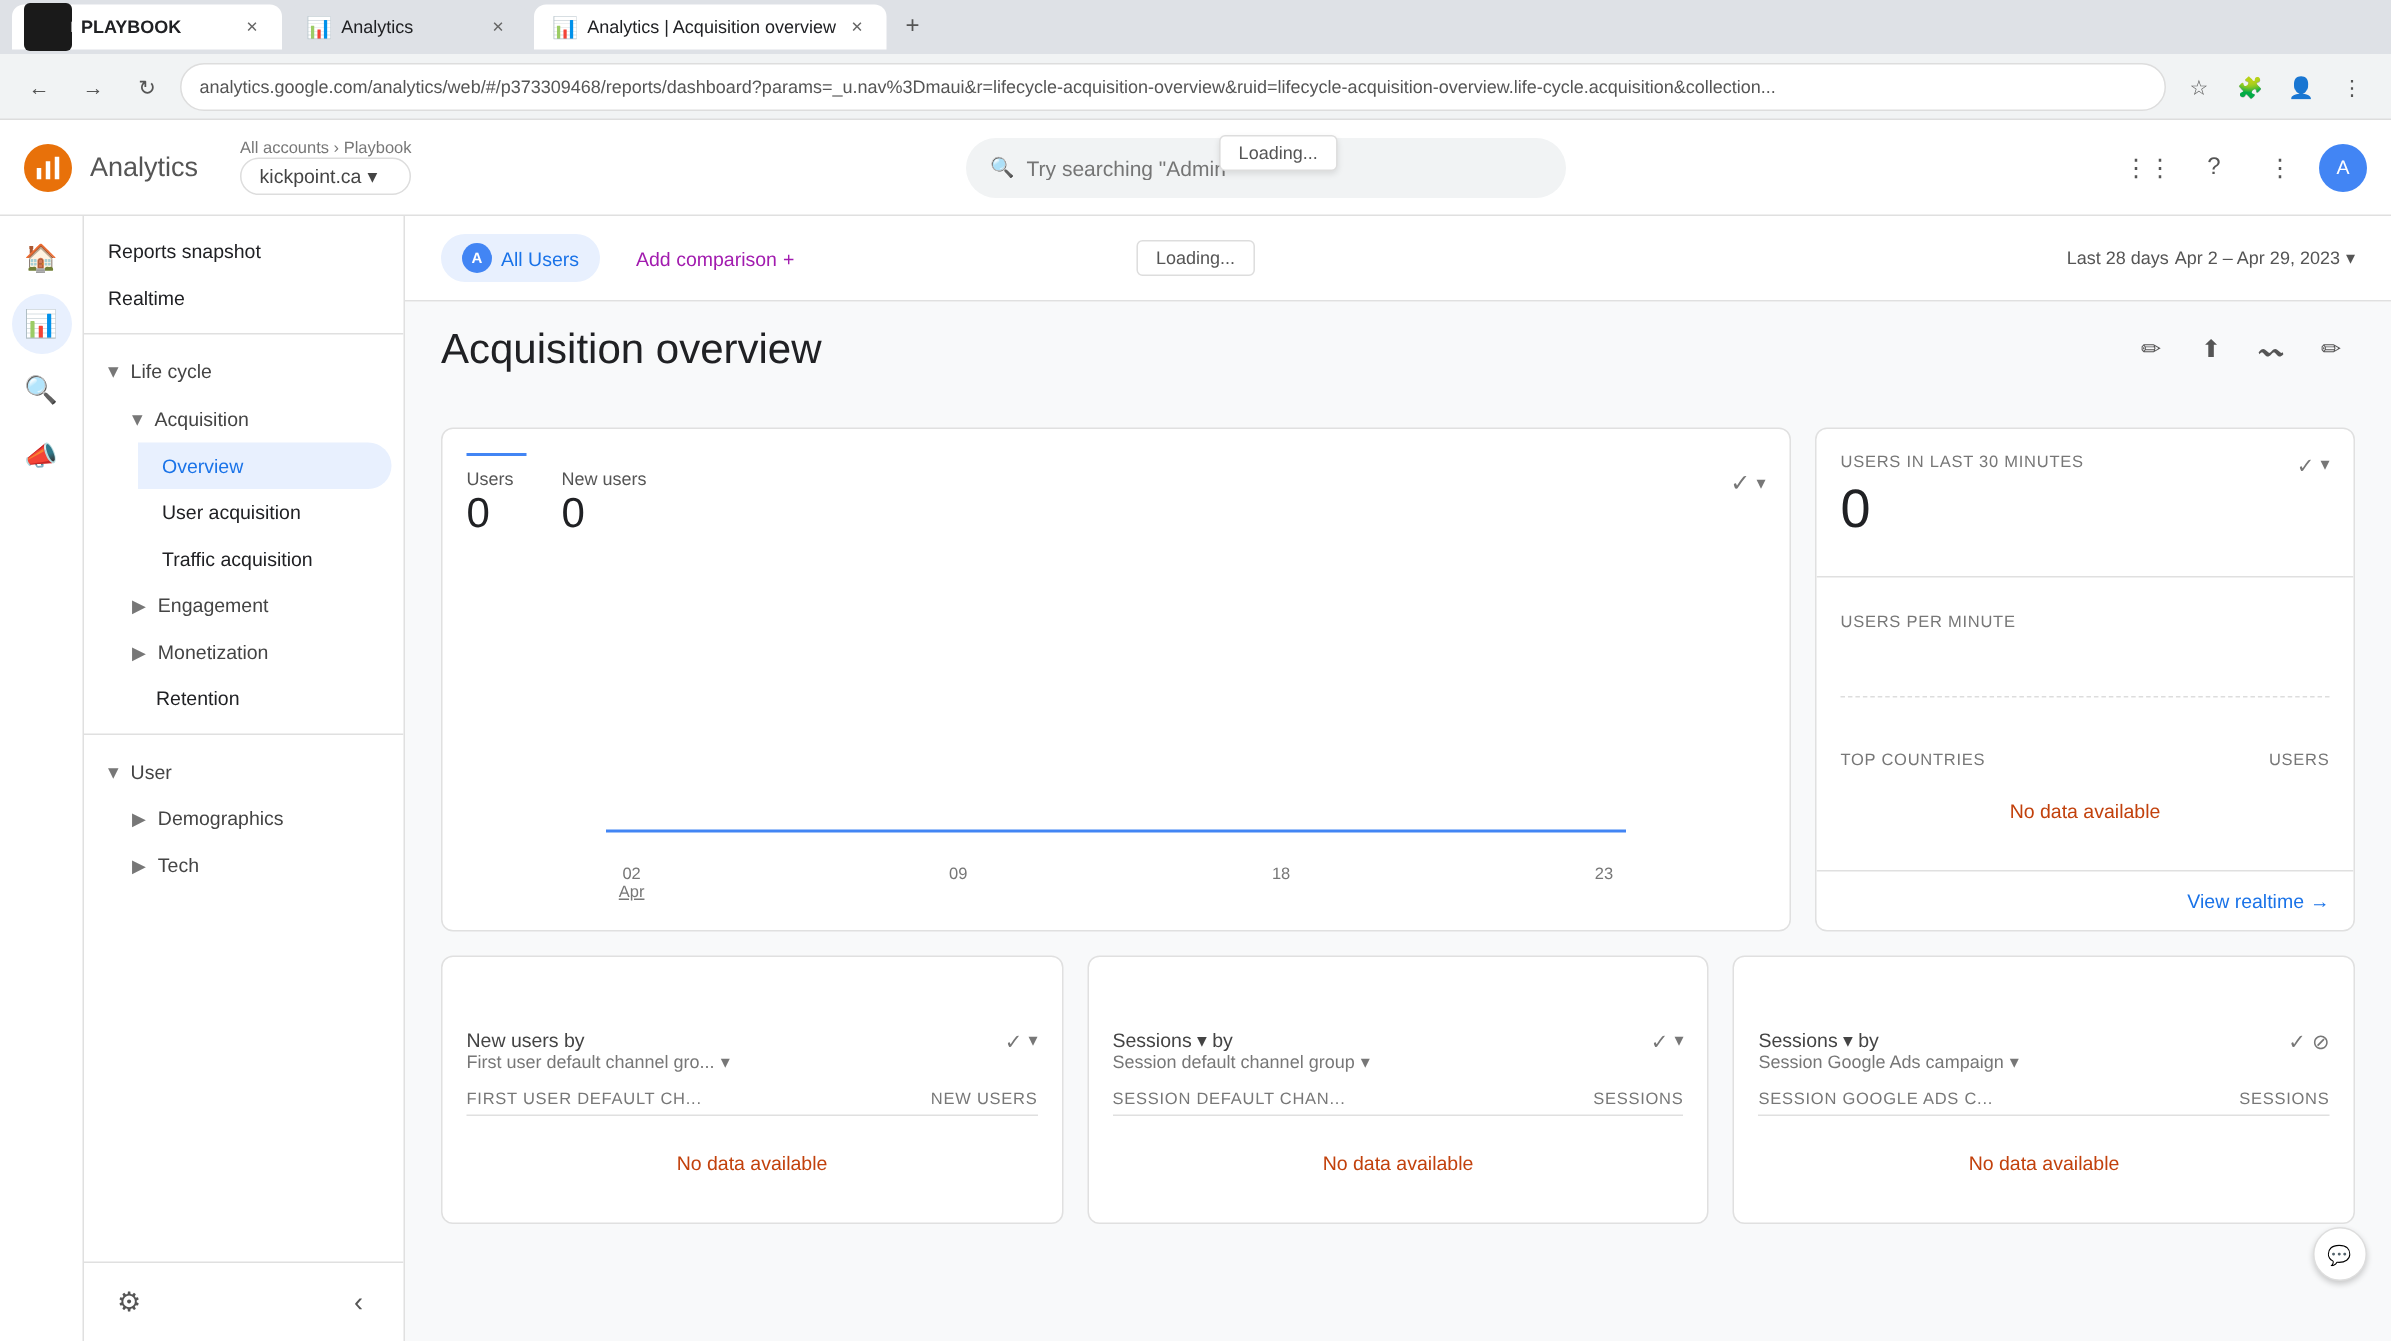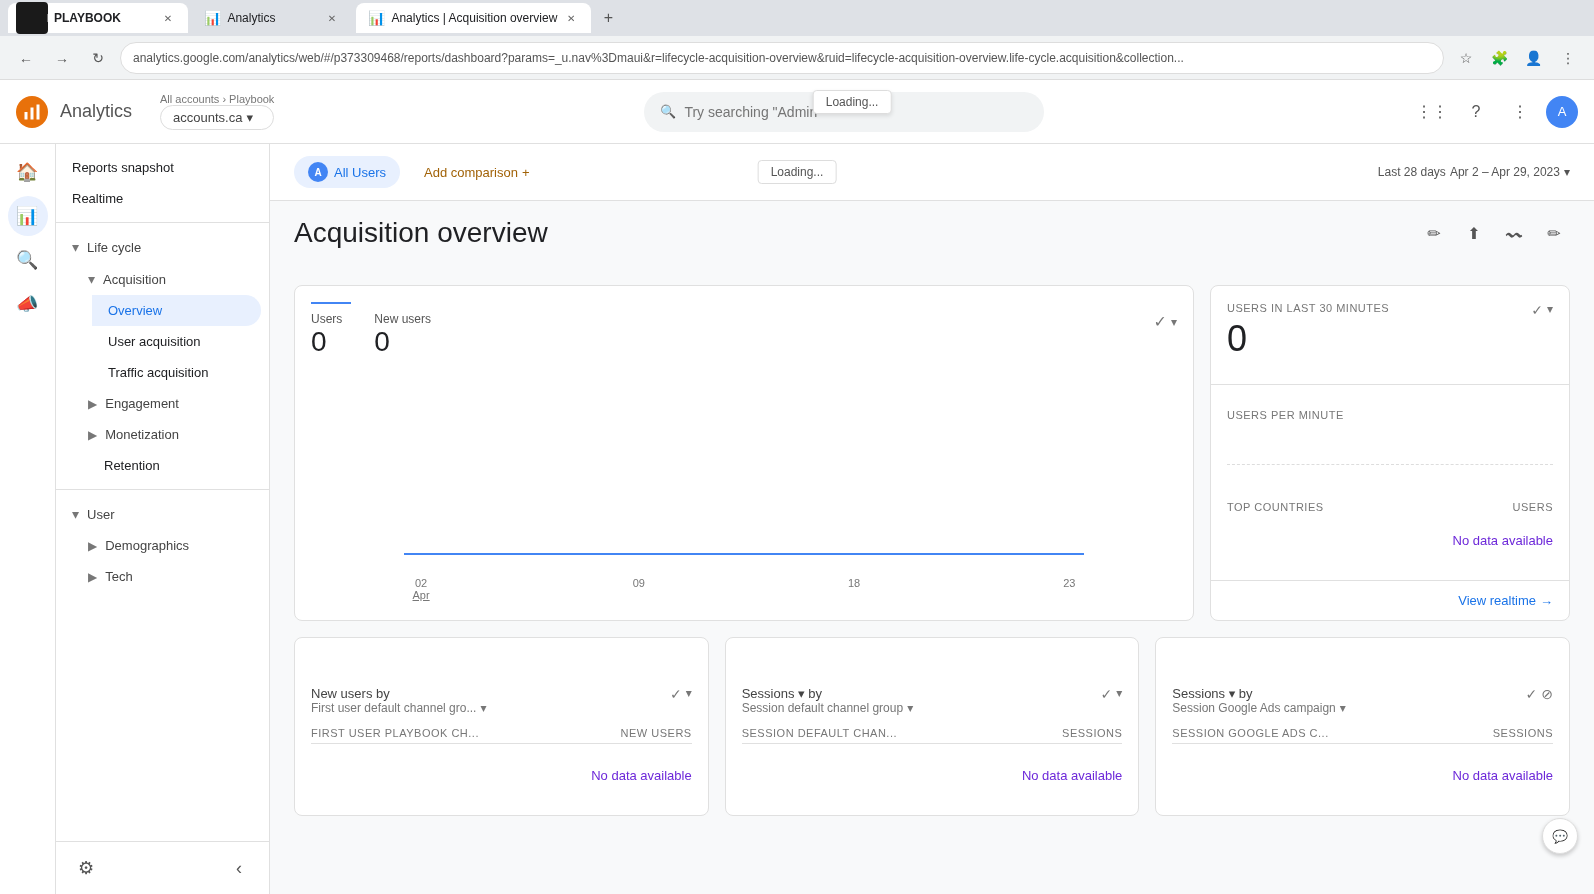--- a/index.html
+++ b/index.html
@@ -43,21 +43,21 @@
     .sidebar-section-header { padding: 8px 16px; display: flex; align-items: center; gap: 8px; cursor: pointer; font-size: 13px; color: #444; }
     .sidebar-divider { height: 1px; background: #e0e0e0; margin: 8px 0; }
     .sidebar-footer { padding: 8px; }
     .settings-btn { width: 36px; height: 36px; border-radius: 50%; display: flex; align-items: center; justify-content: center; color: #555; cursor: pointer; font-size: 18px; }
 
     
     .content { flex: 1; overflow-y: auto; background: #f8f9fa; }
     .content-header { background: #fff; padding: 12px 24px; display: flex; align-items: center; gap: 12px; border-bottom: 1px solid #e0e0e0; }
     .all-users-chip { display: flex; align-items: center; gap: 6px; background: #e8f0fe; border-radius: 20px; padding: 6px 14px; color: #1a73e8; font-size: 13px; }
     .all-users-chip .chip-icon { width: 20px; height: 20px; border-radius: 50%; background: #4285f4; color: white; display: flex; align-items: center; justify-content: center; font-size: 10px; font-weight: bold; }
-    .add-comparison { display: flex; align-items: center; gap: 4px; color: #a16207; font-size: 13px; cursor: pointer; padding: 6px 12px; border-radius: 20px; }
+    .add-comparison { display: flex; align-items: center; gap: 4px; color: #a21caf; font-size: 13px; cursor: pointer; padding: 6px 12px; border-radius: 20px; }
     .date-range { margin-left: auto; font-size: 12px; color: #555; display: flex; align-items: center; gap: 4px; }
 
     .page-header { padding: 16px 24px; display: flex; align-items: center; }
     .page-title { font-size: 28px; color: #202124; font-weight: 400; }
     .page-actions { margin-left: auto; display: flex; gap: 8px; }
     .page-action-btn { width: 32px; height: 32px; border-radius: 50%; display: flex; align-items: center; justify-content: center; color: #555; cursor: pointer; font-size: 16px; }
 
     
     .cards-row { display: flex; gap: 16px; padding: 0 24px 16px; }
     .card { background: #fff; border-radius: 8px; border: 1px solid #e0e0e0; overflow: hidden; margin-top: 20px; }
@@ -69,21 +69,21 @@
     .metric { }
     .metric-label { font-size: 12px; color: #555; }
     .metric-value { font-size: 28px; color: #202124; font-weight: 400; }
     .card-controls { margin-left: auto; display: flex; align-items: center; gap: 4px; }
 
     .side-card-section { padding: 16px; }
     .side-card-label { font-size: 11px; color: #777; font-weight: 500; letter-spacing: 0.5px; margin-bottom: 4px; }
     .side-card-value { font-size: 36px; color: #202124; font-weight: 300; }
     .divider { height: 1px; background: #e0e0e0; margin: 8px 0; }
     .table-header { display: flex; justify-content: space-between; font-size: 11px; color: #777; font-weight: 500; letter-spacing: 0.5px; padding: 4px 0; }
-    .no-data { color: #6d28d9; font-size: 13px; text-align: right; padding: 16px 0; }
+    .no-data { color: #c2410c; font-size: 13px; text-align: center; padding: 16px 0; }
     .view-realtime { display: flex; align-items: center; justify-content: flex-end; padding: 12px 16px; color: #1a73e8; font-size: 13px; cursor: pointer; border-top: 1px solid #e0e0e0; }
 
     
     .bottom-cards { display: flex; gap: 16px; padding: 0 24px 16px; }
     .bottom-card { flex: 1; background: #fff; border-radius: 8px; border: 1px solid #e0e0e0; padding: 16px; }
     .bottom-card-header { display: flex; align-items: flex-start; margin-bottom: 8px; margin-top: 32px; }
     .bottom-card-title { font-size: 13px; color: #444; }
     .bottom-card-subtitle { font-size: 12px; color: #777; display: flex; align-items: center; gap: 4px; }
     .bottom-card-controls { margin-left: auto; display: flex; gap: 4px; }
     .bottom-table-header { display: flex; justify-content: space-between; font-size: 11px; color: #777; font-weight: 500; letter-spacing: 0.5px; padding: 4px 0; border-bottom: 1px solid #e0e0e0; margin-bottom: 8px; }
@@ -136,21 +136,21 @@
       <svg width="18" height="18" viewBox="0 0 24 24" fill="white">
           <rect x="2" y="12" width="4" height="10"></rect>
           <rect x="10" y="6" width="4" height="16"></rect>
           <rect x="18" y="2" width="4" height="20"></rect>
         </svg>
     </div>
     <span class="app-title">Analytics</span>
     <div style="display:flex;flex-direction:column;margin-left:16px;">
       <span style="font-size:11px;color:#777;">All accounts › Playbook</span>
       <div class="account-selector">
-        <span>accounts.ca</span>
+        <span>kickpoint.ca</span>
         <span>▾</span>
       </div>
     </div>
     <div style="flex:1; display:flex; justify-content:center;">
       <div style="background:#f1f3f4;border-radius:24px;height:40px;display:flex;align-items:center;padding:0 16px;width:400px;gap:8px;">
         <span style="color:#777;">🔍</span>
         <input type="text" style="border: none; background: transparent; font-size: 14px; color: rgb(85, 85, 85); outline: none; width: 100%;" placeholder="Try searching &quot;Admin&quot;">
       </div>
       <div class="loading-badge" style="position:absolute;top:80px;left:50%;transform:translateX(-50%);">Loading...</div>
     </div>
@@ -372,21 +372,21 @@
                 <span>First user default channel gro...</span>
                 <span style="cursor:pointer;">▾</span>
               </div>
             </div>
             <div class="bottom-card-controls">
               <span style="color:#777;font-size:14px;">✓</span>
               <span style="color:#777;font-size:12px;cursor:pointer;">▾</span>
             </div>
           </div>
           <div class="bottom-table-header">
-            <span>FIRST USER PLAYBOOK CH...</span>
+            <span>FIRST USER DEFAULT CH...</span>
             <span>NEW USERS</span>
           </div>
           <div class="no-data">No data available</div>
         </div>
 
         <div class="bottom-card">
           <div class="bottom-card-header">
             <div>
               <div class="bottom-card-title">Sessions ▾ by</div>
               <div class="bottom-card-subtitle">

